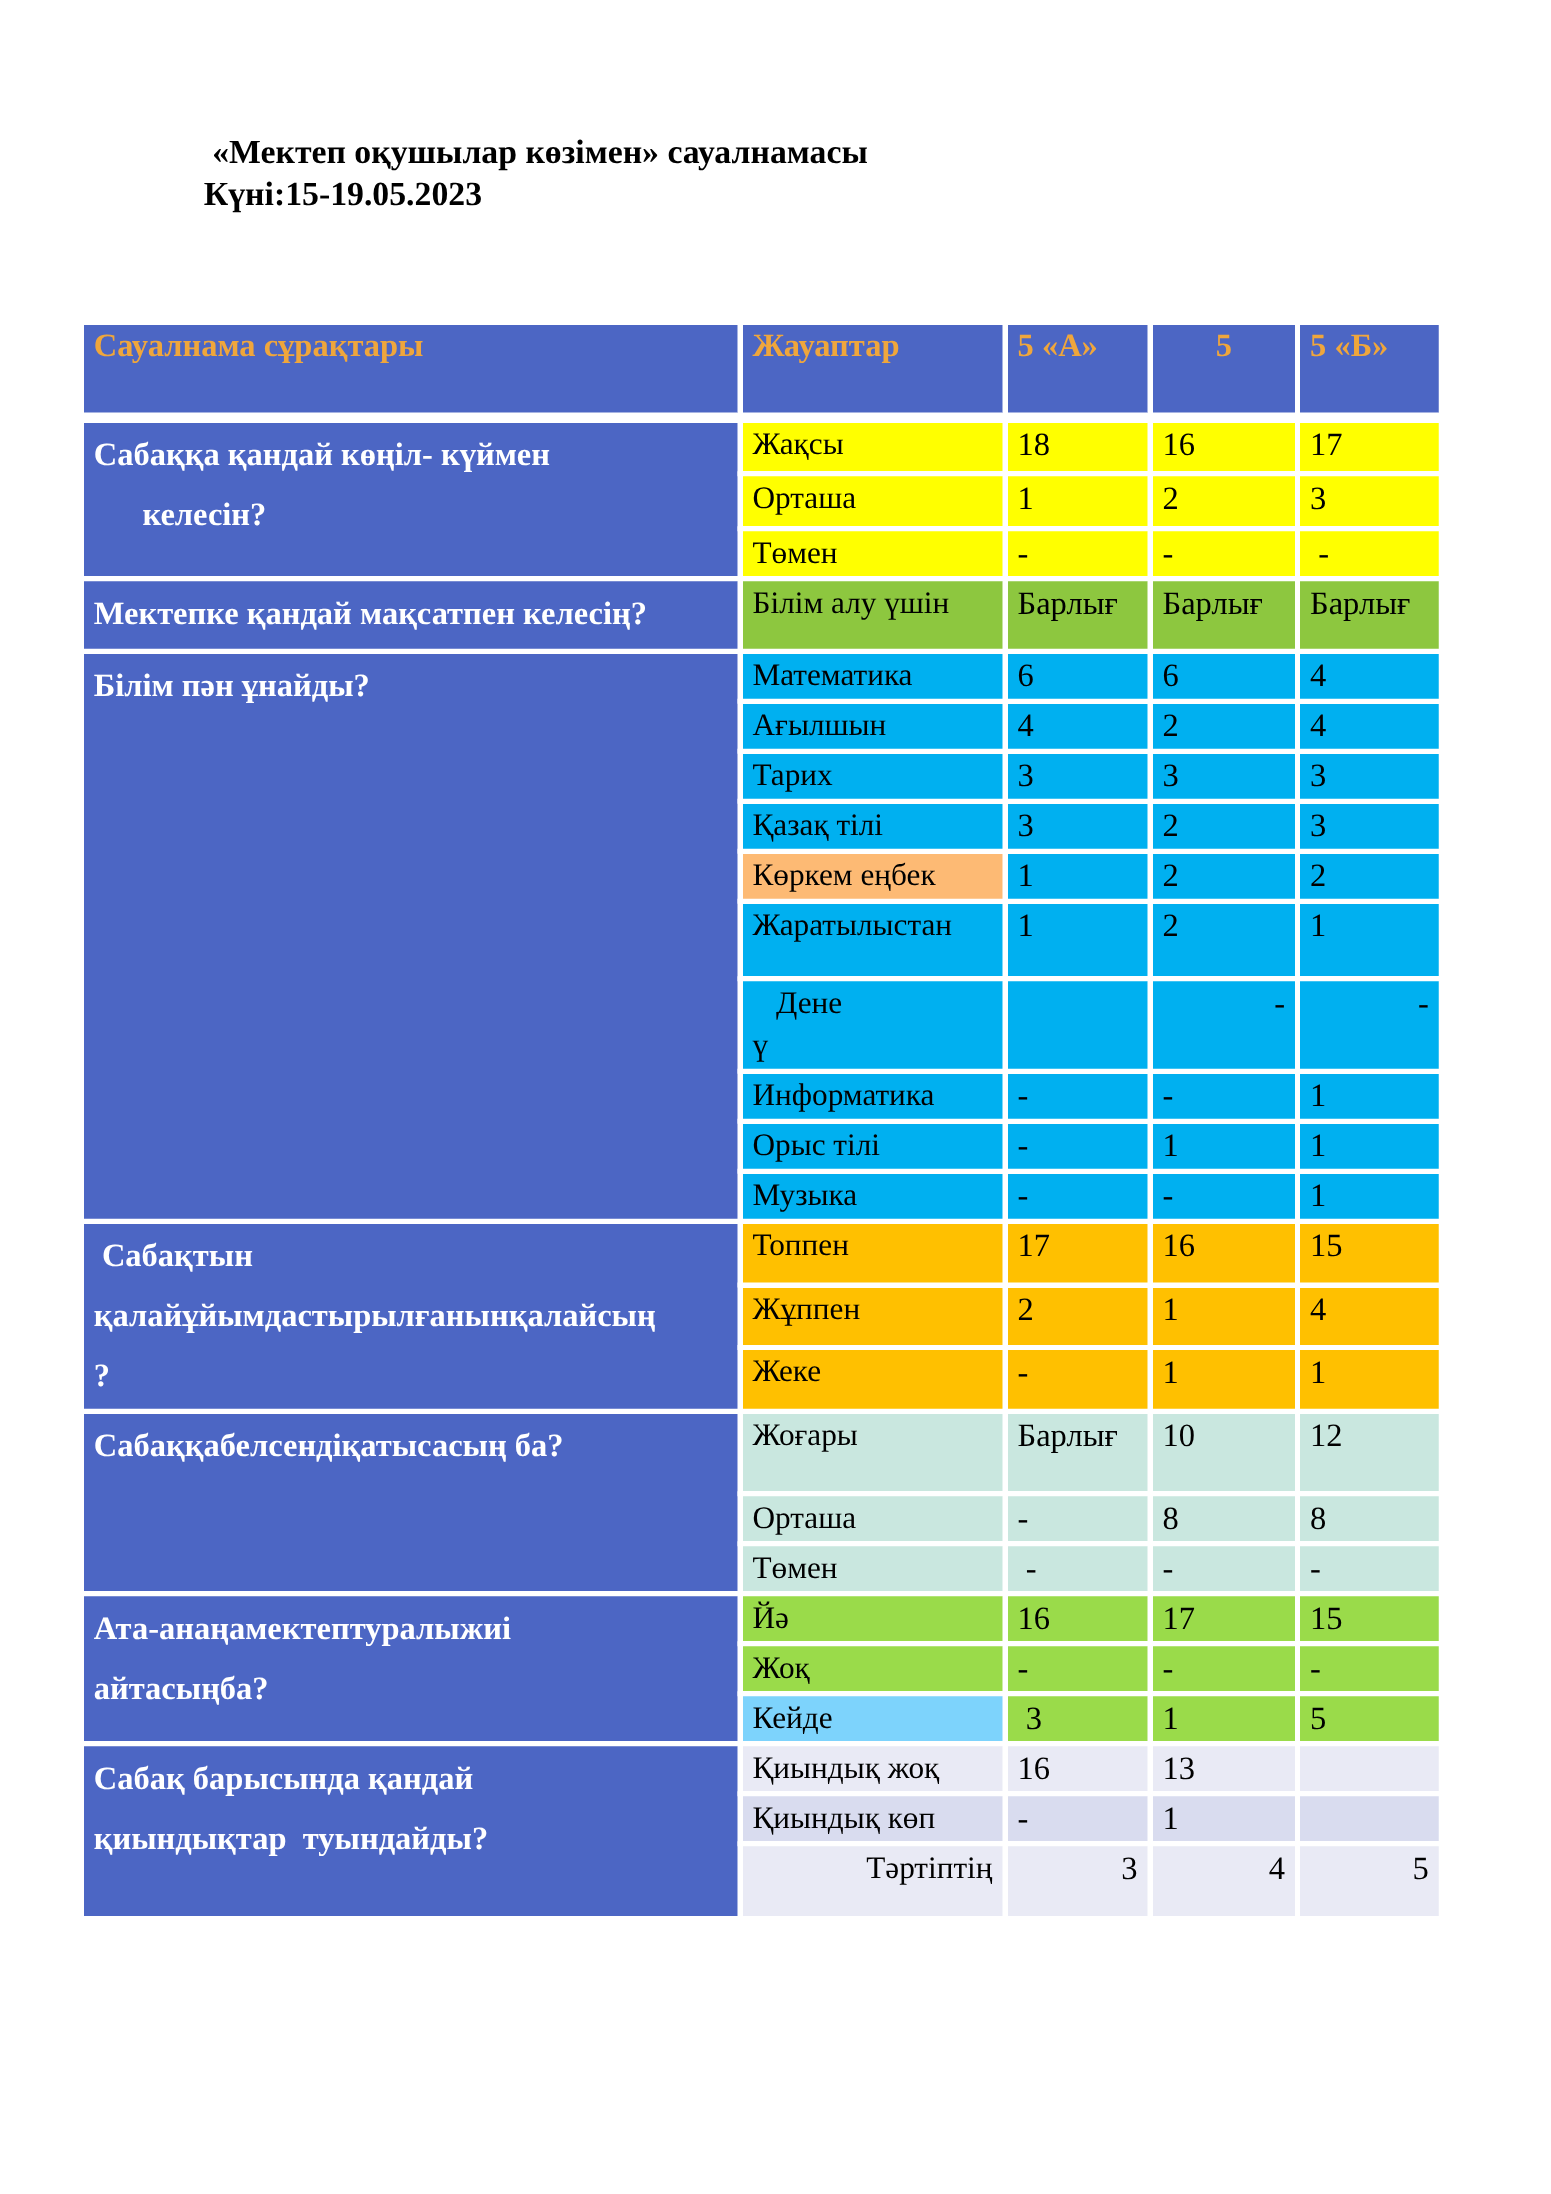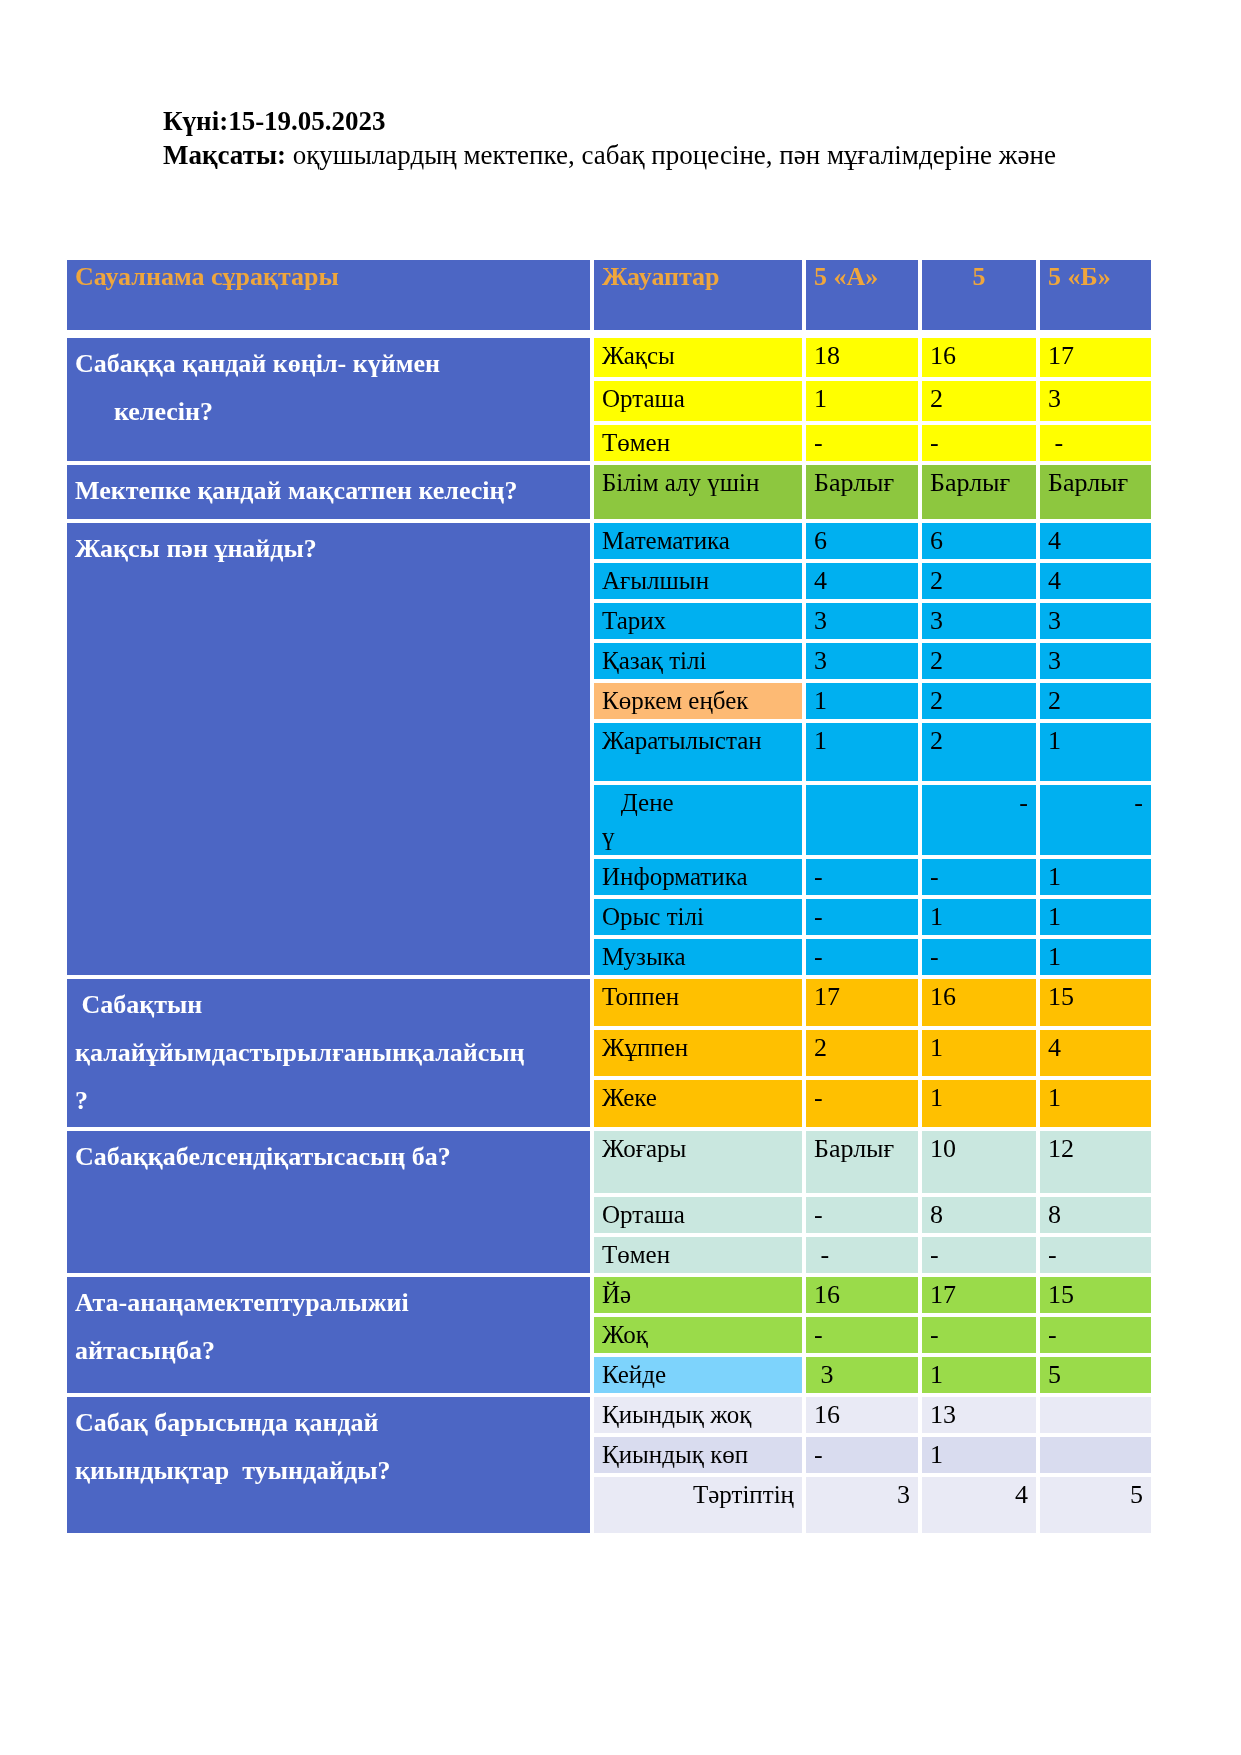--- a/index.html
+++ b/index.html
@@ -31,22 +31,22 @@
   .survey td.a { color:#000; font-size:25px; line-height:34px; white-space:pre-wrap; padding:1px 8px; }
   .survey td.v { color:#000; font-size:26px; line-height:34px; white-space:pre-wrap; padding:1px 8px; }
   .survey td.v.right { text-align:right; }
 </style>
 </head>
 <body>
 
 <div class="page">
 
   <div class="title-block">
+    <div class="title-line"> «Мектеп оқушылар көзімен» сауалнамасы</div>
     <div class="title-line">Күні:15-19.05.2023</div>
-    <div class="goal-line"><b>Мақсаты:</b><span> оқушылардың мектепке, сабақ процесіне, пән мұғалімдеріне және</span></div>
   </div>
 
   <table class="survey">
     <colgroup>
       <col class="c-q">
         <col class="c-a">
         <col class="c-1">
         <col class="c-2">
         <col class="c-3">
     </colgroup>
@@ -81,21 +81,21 @@
           <td class="v" style="background: rgb(255, 255, 0);"> -</td>
         </tr>
         <tr style="height: 58px;">
           <td class="q" rowspan="1">Мектепке қандай мақсатпен келесің?</td>
           <td class="a" style="background: rgb(141, 199, 63);">Білім алу үшін</td>
           <td class="v" style="background: rgb(141, 199, 63);">Барлығ</td>
           <td class="v" style="background: rgb(141, 199, 63);">Барлығ</td>
           <td class="v" style="background: rgb(141, 199, 63);">Барлығ</td>
         </tr>
         <tr style="height: 36px;">
-          <td class="q" rowspan="10">Жақсы пән ұнайды?</td>
+          <td class="q" rowspan="10">Білім пән ұнайды?</td>
           <td class="a" style="background: rgb(0, 176, 240);">Математика</td>
           <td class="v" style="background: rgb(0, 176, 240);">6</td>
           <td class="v" style="background: rgb(0, 176, 240);">6</td>
           <td class="v" style="background: rgb(0, 176, 240);">4</td>
         </tr>
         <tr style="height: 36px;">
           <td class="a" style="background: rgb(0, 176, 240);">Ағылшын</td>
           <td class="v" style="background: rgb(0, 176, 240);">4</td>
           <td class="v" style="background: rgb(0, 176, 240);">2</td>
           <td class="v" style="background: rgb(0, 176, 240);">4</td>

